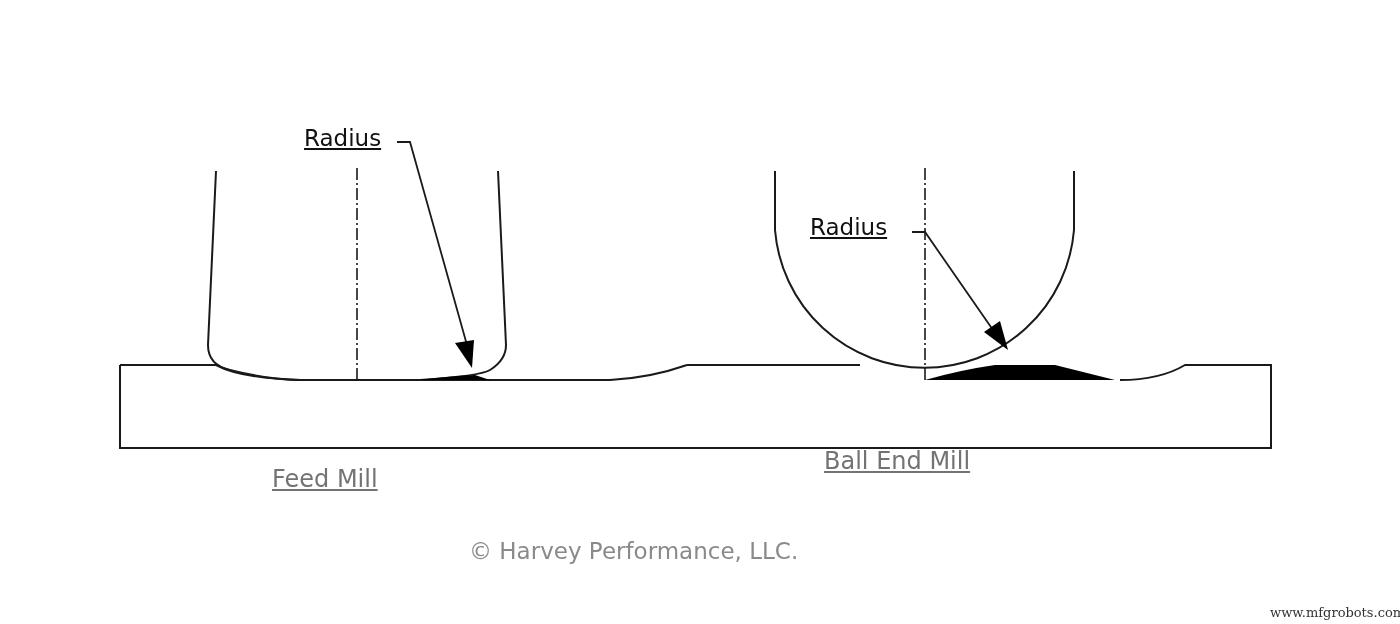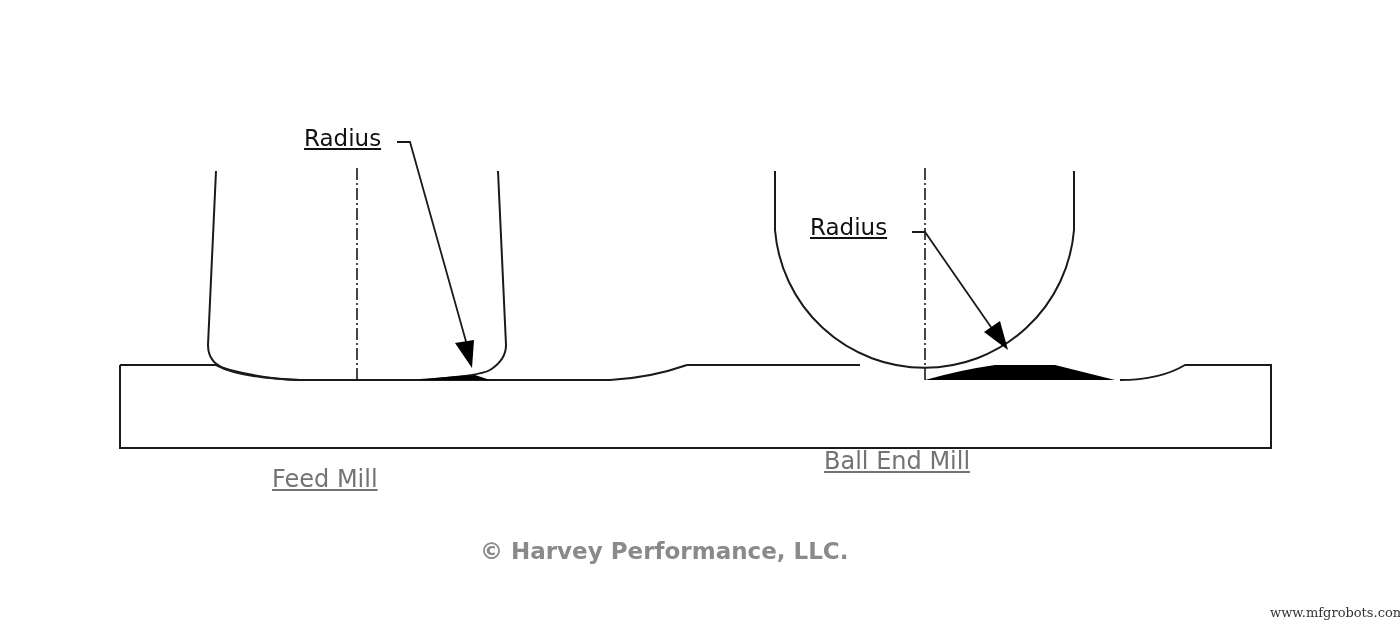--- a/index.html
+++ b/index.html
@@ -41,15 +41,15 @@
   <path d="M 912 232 L 925 232 L 993 330" fill="none" stroke="#1a1a1a" stroke-width="1.8"></path>
   <polygon points="984,332 1000,321 1008,350" fill="#000"></polygon>
 </svg>
 
 <div class="lbl radius-lbl" style="left:304px; top:125px;">Radius</div>
 <div class="lbl radius-lbl" style="left:810px; top:214px;">Radius</div>
 
 <div class="lbl tool-title" style="left:272px; top:465px;">Feed Mill</div>
 <div class="lbl tool-title" style="left:824px; top:447px;">Ball End Mill</div>
 
-<div class="lbl credit" style="left:480px; top:538px;font-weight:bold;">© Harvey Performance, LLC.</div>
+<div class="lbl credit" style="left:469px; top:538px;">© Harvey Performance, LLC.</div>
 
 <div class="lbl watermark" style="left:1270px; top:605px;">www.mfgrobots.com</div>
 
 </body></html>

